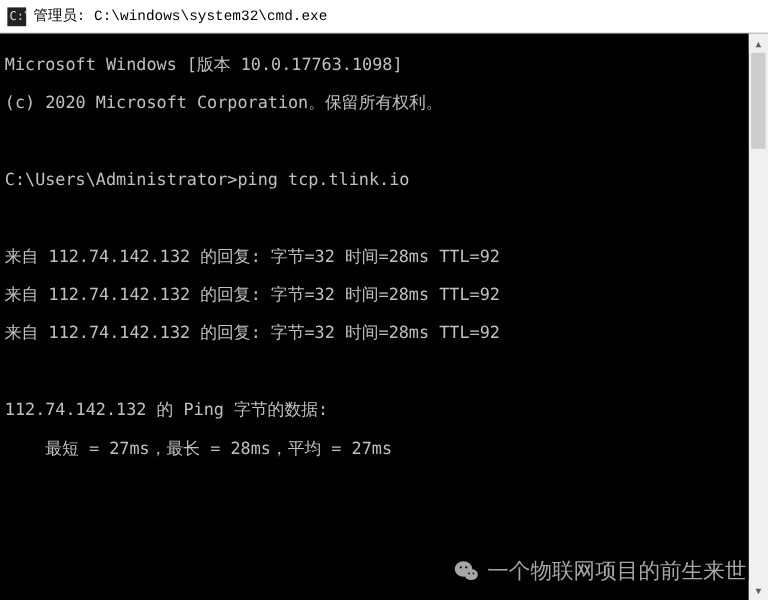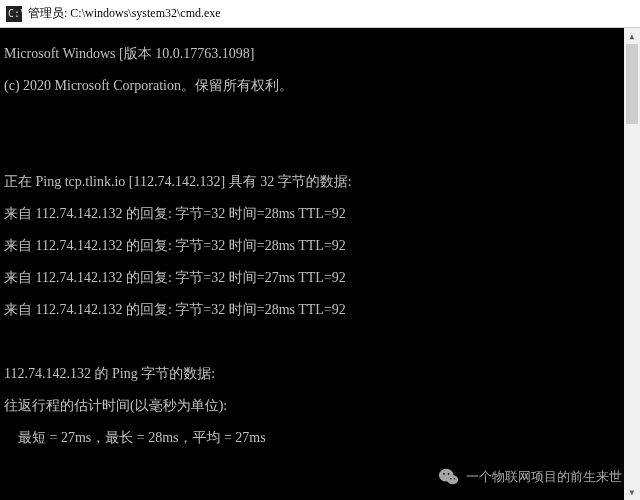--- a/index.html
+++ b/index.html
@@ -24,33 +24,33 @@
       height: 16px;
       margin-right: 6px;
       display: flex;
       align-items: center;
       justify-content: center;
     }
     .title-icon svg { width: 16px; height: 16px; }
     .title-text {
       font-size: 12px;
       color: #000;
-      font-family: Liberation Serif, serif;
+      font-family: Liberation Mono, monospace;
     }
     .terminal {
       background: #000;
       color: #c0c0c0;
       padding: 2px 4px;
       font-size: 14px;
       line-height: 16px;
       white-space: pre;
       font-family: "NSimSun", "Consolas", monospace;
       letter-spacing: 0;
     }
-    .line { white-space: pre; min-height: 16px; font-family: Liberation Serif, serif; }
+    .line { white-space: pre; min-height: 16px; }
     .scrollbar {
       position: absolute;
       right: 0;
       top: 28px;
       width: 16px;
       height: 472px;
       background: #f0f0f0;
     }
     .sb-btn {
       height: 16px;
@@ -67,21 +67,21 @@
       left: 2px;
       right: 2px;
       height: 80px;
       background: #cdcdcd;
     }
     .watermark {
       position: absolute;
       bottom: 12px;
       right: 18px;
       color: #b8b8b8;
-      font-size: 13px;
+      font-size: 18px;
       font-family: "Microsoft YaHei", sans-serif;
       display: flex;
       align-items: center;
       gap: 6px;
       opacity: 0.9;
     }
     .wechat-icon {
       width: 22px;
       height: 22px;
       display: inline-flex;
@@ -100,29 +100,27 @@
       <text x="2" y="11" fill="#ddd" font-size="10" font-family="monospace">C:\</text>
     </svg>
   </span>
   <span class="title-text">管理员: C:\windows\system32\cmd.exe</span>
 </div>
 
 <div class="terminal">
 <div class="line">Microsoft Windows [版本 10.0.17763.1098]</div>
 <div class="line">(c) 2020 Microsoft Corporation。保留所有权利。</div>
 <div class="line"> </div>
+<div class="line"><span>C:\Users\Administrator&gt;</span><span>ping tcp.tlink.io</span></div>
 <div class="line"> </div>
-<div class="line">正在 Ping tcp.tlink.io [112.74.142.132] 具有 32 字节的数据:</div>
 <div class="line">来自 112.74.142.132 的回复: 字节=32 时间=28ms TTL=92</div>
 <div class="line">来自 112.74.142.132 的回复: 字节=32 时间=28ms TTL=92</div>
-<div class="line">来自 112.74.142.132 的回复: 字节=32 时间=27ms TTL=92</div>
 <div class="line">来自 112.74.142.132 的回复: 字节=32 时间=28ms TTL=92</div>
 <div class="line"> </div>
 <div class="line">112.74.142.132 的 Ping 字节的数据:</div>
-<div class="line">往返行程的估计时间(以毫秒为单位):</div>
 <div class="line">    最短 = 27ms，最长 = 28ms，平均 = 27ms</div>
 
 
 </div>
 
 <div class="scrollbar">
   <div class="sb-btn">▲</div>
   <div class="sb-thumb"></div>
   <div class="sb-btn" style="position:absolute;bottom:0;width:100%;">▼</div>
 </div>

